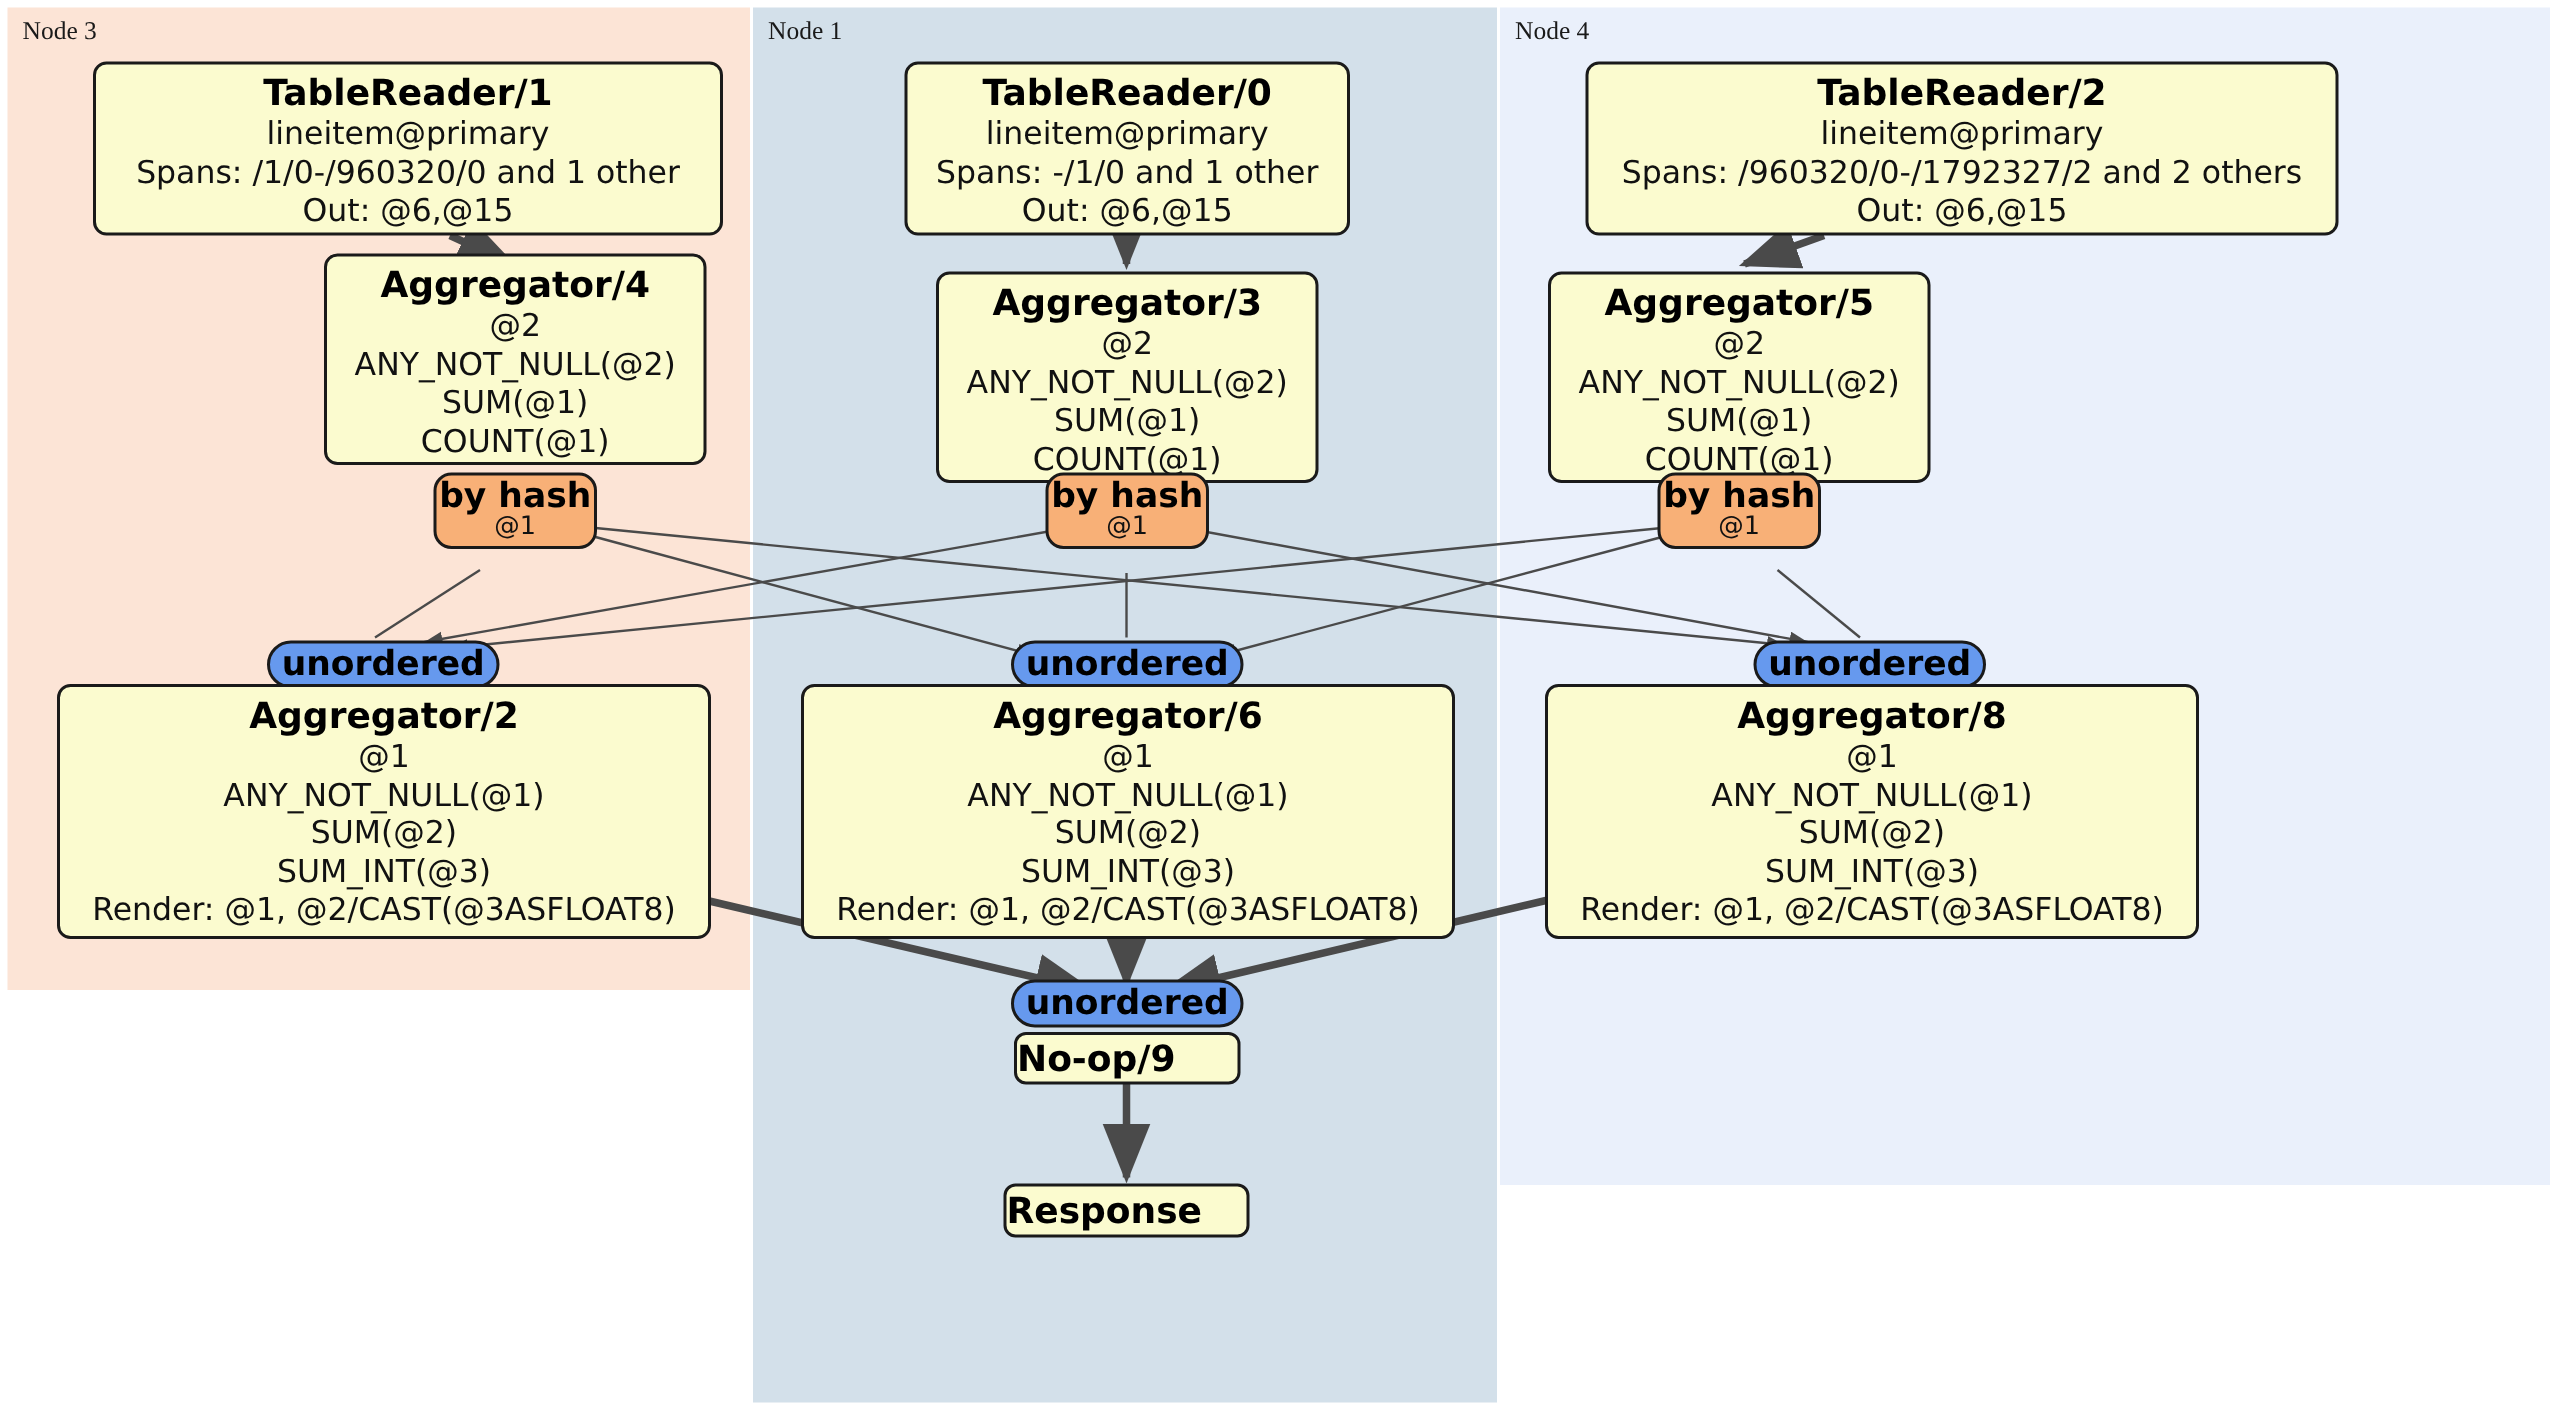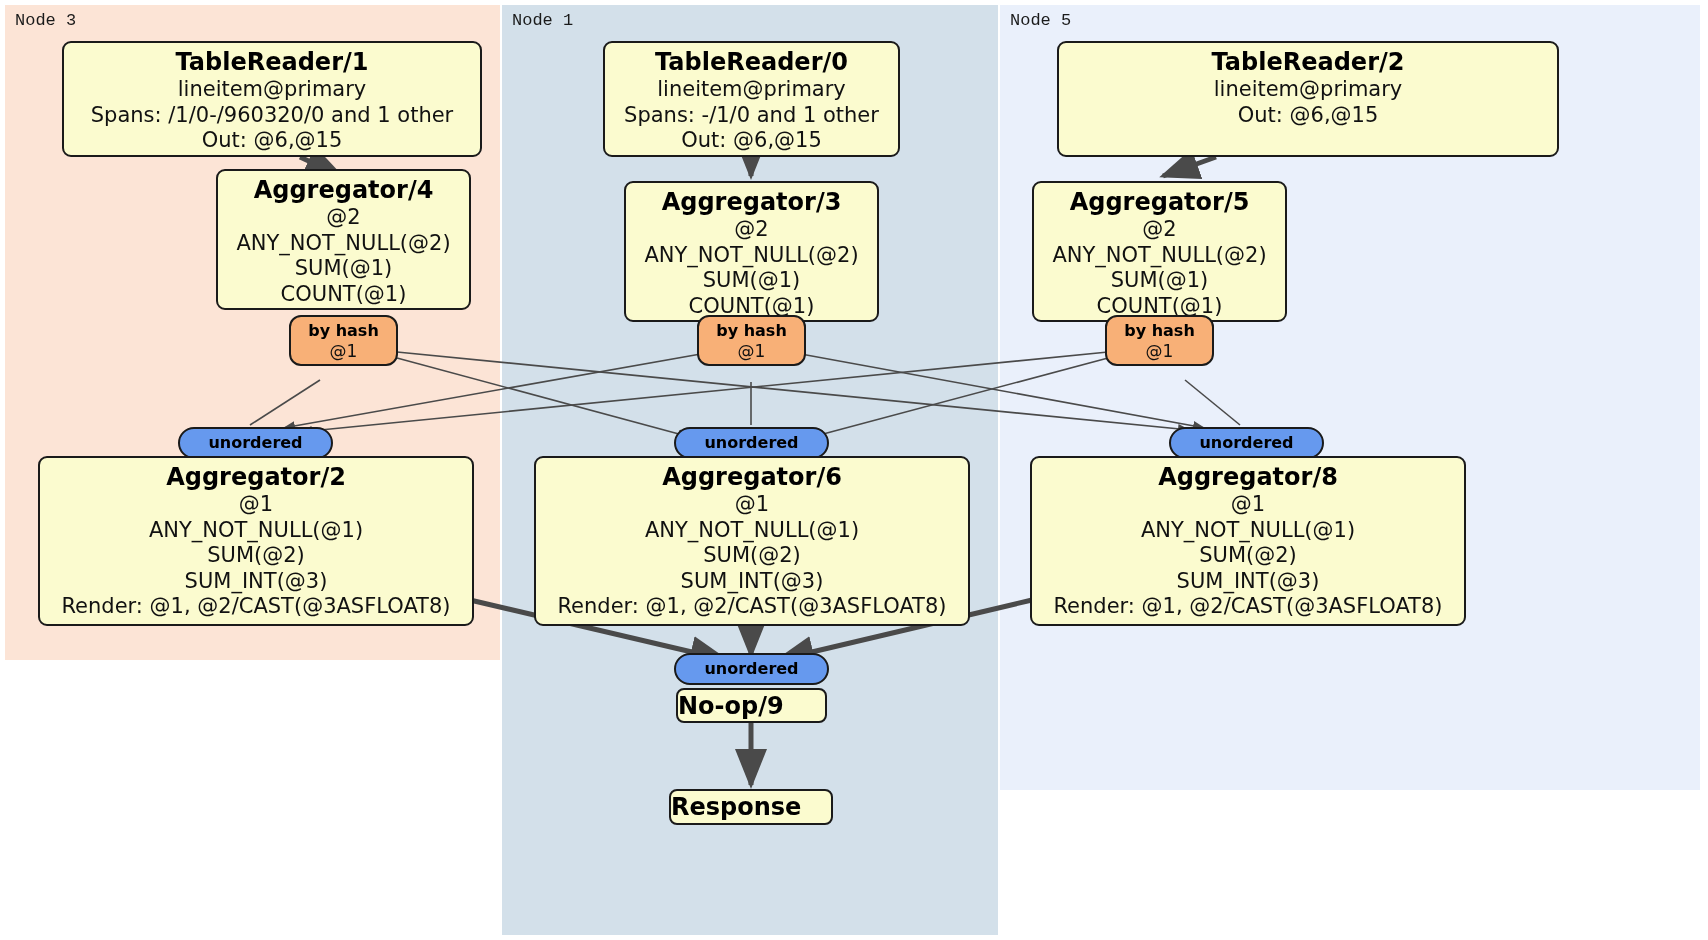--- a/index.html
+++ b/index.html
@@ -2,37 +2,37 @@
 <html><head>
 <meta charset="utf-8">
 <style>
   html,body{margin:0;padding:0;background:#ffffff;}
   body{width:1708px;height:940px;position:relative;overflow:hidden;
        font-family:"DejaVu Sans","Liberation Sans",sans-serif;}
   #stage{position:absolute;left:0;top:0;width:1708px;height:940px;}
 
   .region{position:absolute;box-sizing:border-box;}
   .region-label{position:absolute;left:10px;top:6px;font-size:17px;color:#1a1a1a;
-                font-family:Liberation Mono, monospace;white-space:nowrap;}
+                font-family:Liberation Serif, serif;white-space:nowrap;}
 
   svg.edges{position:absolute;left:0;top:0;width:1708px;height:940px;overflow:visible;}
 
   .node{position:absolute;box-sizing:border-box;border:2px solid #1a1a1a;
         border-radius:9px;background:#fbfbcf;
         display:flex;flex-direction:column;align-items:center;justify-content:flex-start;
         padding:4px 8px 5px 8px;}
   .node .ttl{font-weight:bold;font-size:24px;line-height:30px;color:#000;white-space:nowrap;}
   .node .ln{font-size:21px;line-height:25.5px;color:#111;white-space:nowrap;}
 
   .pill{position:absolute;box-sizing:border-box;border:2px solid #1a1a1a;
         border-radius:17px;display:flex;flex-direction:column;
         align-items:center;justify-content:center;}
   .pill.hash{background:#f8b077;border-radius:12px;}
   .pill.unord{background:#6699ee;}
-  .pill .pl{font-weight:bold;font-size:16px;line-height:22px;color:#000;white-space:nowrap;}
+  .pill .pl{font-weight:bold;font-size:23px;line-height:22px;color:#000;white-space:nowrap;}
   .pill .ps{font-size:17px;line-height:19px;color:#111;white-space:nowrap;}
 
   .small-node{position:absolute;box-sizing:border-box;border:2px solid #1a1a1a;
         border-radius:8px;background:#fbfbcf;display:flex;align-items:center;
         justify-content:flex-start;}
   .small-node .ttl{font-weight:bold;font-size:24px;line-height:28px;color:#000;white-space:nowrap;}
 </style>
 </head>
 <body>
 
@@ -40,21 +40,21 @@
 
   <div class="region" style="left:5px;top:5px;width:495px;height:655px;background:#fce4d6;">
     <span class="region-label">Node 3</span>
   </div>
 
   <div class="region" style="left:502px;top:5px;width:496px;height:930px;background:#d3e0ea;padding-left:28px;">
     <span class="region-label">Node 1</span>
   </div>
 
   <div class="region" style="left:1000px;top:5px;width:700px;height:785px;background:#eaf0fb;">
-    <span class="region-label">Node 5</span>
+    <span class="region-label">Node 4</span>
   </div>
 
   <svg class="edges" viewBox="0 0 1708 940">
     <defs>
       <marker id="ah" markerWidth="9" markerHeight="9" refX="7.2" refY="3.2" orient="auto" markerUnits="strokeWidth">
         <path d="M0,0 L8,3.2 L0,6.4 z" fill="#4a4a4a"></path>
       </marker>
       <marker id="ahs" markerWidth="10" markerHeight="10" refX="7.5" refY="3" orient="auto" markerUnits="strokeWidth">
         <path d="M0,0 L7.5,3 L0,6 z" fill="#4a4a4a"></path>
       </marker>
@@ -95,20 +95,21 @@
   <div class="node" style="left:603px;top:41px;width:297px;height:116px;">
     <div class="ttl">TableReader/0</div>
     <div class="ln">lineitem@primary</div>
     <div class="ln">Spans: -/1/0 and 1 other</div>
     <div class="ln">Out: @6,@15</div>
   </div>
 
   <div class="node" style="left:1031px;top:41px;width:502px;height:116px;margin-left:26px;">
     <div class="ttl">TableReader/2</div>
     <div class="ln">lineitem@primary</div>
+    <div class="ln">Spans: /960320/0-/1792327/2 and 2 others</div>
     <div class="ln">Out: @6,@15</div>
   </div>
 
   <div class="node" style="left:216px;top:169px;width:255px;height:141px;">
     <div class="ttl">Aggregator/4</div>
     <div class="ln">@2</div>
     <div class="ln">ANY_NOT_NULL(@2)</div>
     <div class="ln">SUM(@1)</div>
     <div class="ln">COUNT(@1)</div>
   </div>

